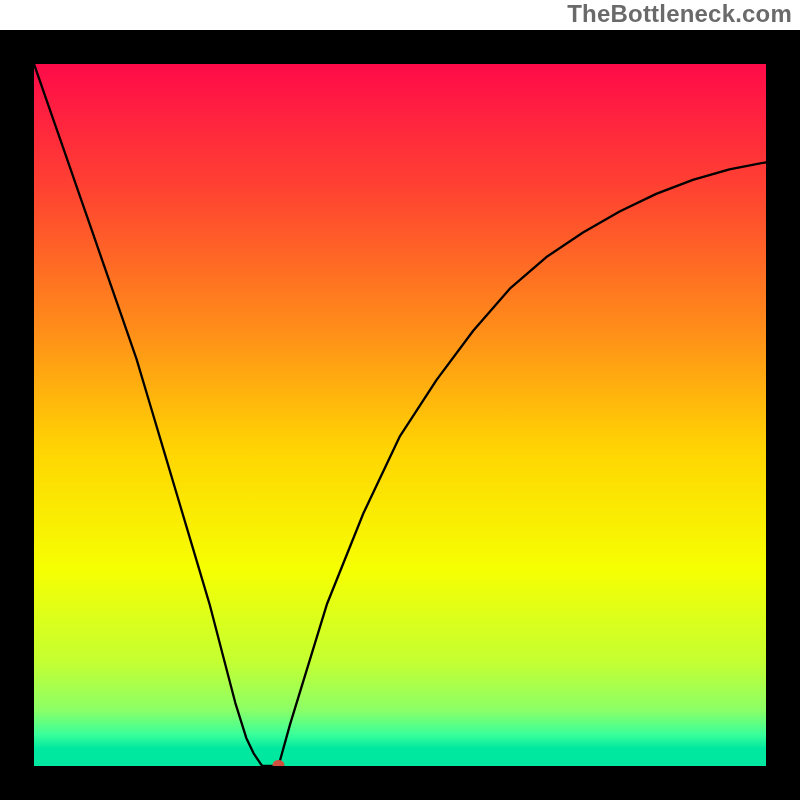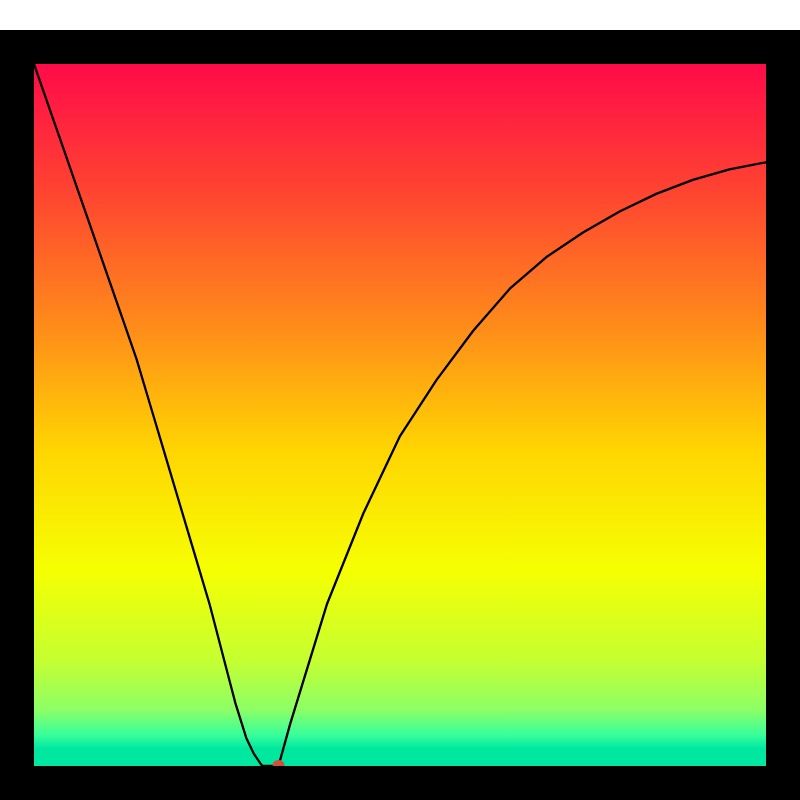--- a/index.html
+++ b/index.html
@@ -27,20 +27,21 @@
     user-select: none;
   }
   svg {
     display: block;
   }
 </style>
 </head>
 <body>
 
 <div class="stage">
+  <div class="watermark">TheBottleneck.com</div>
   <svg id="chart-svg" width="800" height="800" viewBox="0 0 800 800">
       <defs>
         <linearGradient id="bg-grad" x1="0" y1="0" x2="0" y2="1">
           <stop offset="0%" stop-color="#ff0b49"></stop>
           <stop offset="18%" stop-color="#ff4331"></stop>
           <stop offset="38%" stop-color="#ff8e19"></stop>
           <stop offset="55.00000000000001%" stop-color="#ffd502"></stop>
           <stop offset="72%" stop-color="#f6ff02"></stop>
           <stop offset="85%" stop-color="#c5ff31"></stop>
           <stop offset="92%" stop-color="#8cff66"></stop>

